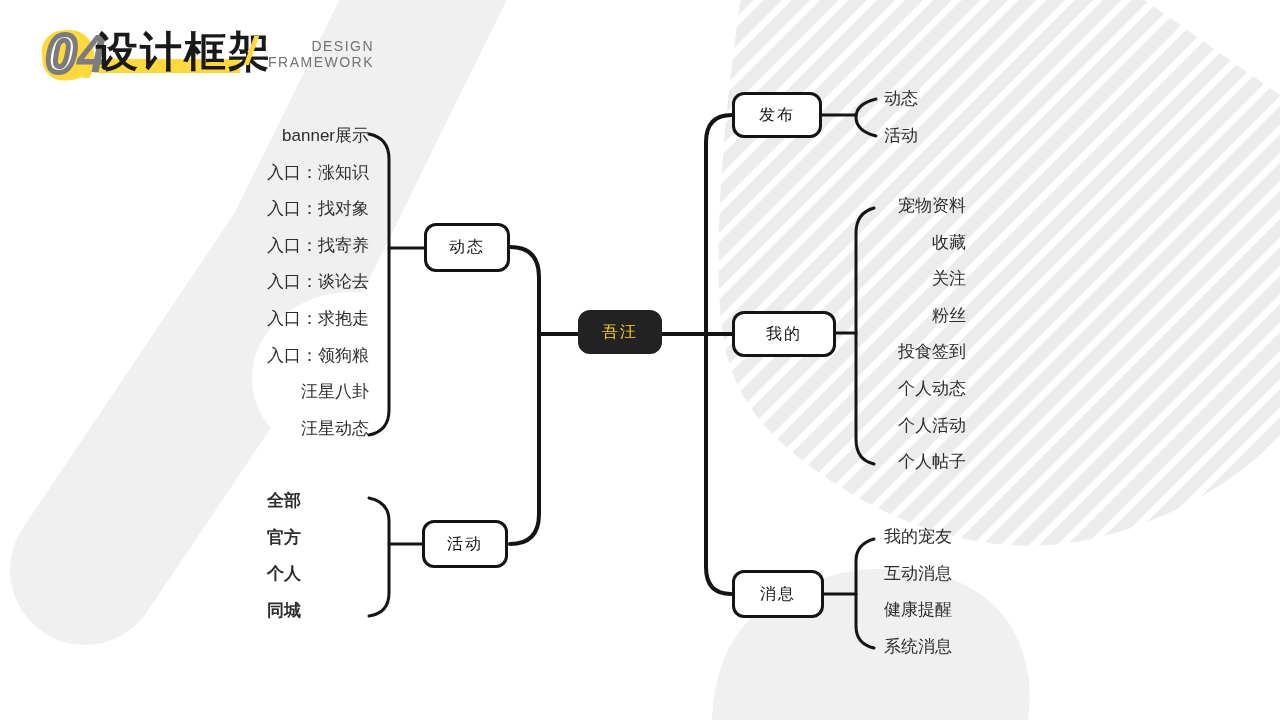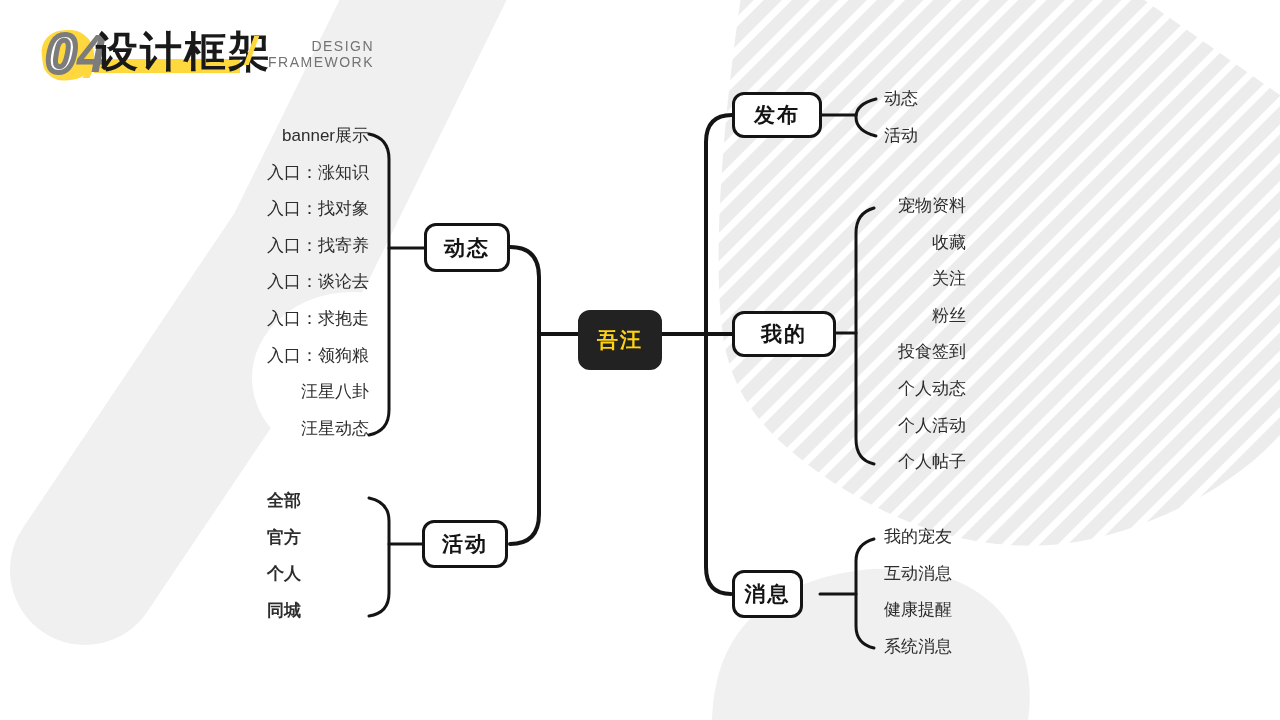--- a/index.html
+++ b/index.html
@@ -23,29 +23,29 @@
               color:#191919; letter-spacing:2px; z-index:2; white-space:nowrap; }
   .title-bar { position:absolute; left:94px; top:59px; width:146px; height:14px;
                background:var(--accent); z-index:1; }
   .title-slash { position:absolute; left:249px; top:36px; width:5px; height:29px;
                  background:var(--accent); transform:skewX(-20deg); z-index:2; }
   .en-sub { position:absolute; left:268px; top:38px; font-size:14px; line-height:16px;
             color:#737373; letter-spacing:1.5px; z-index:2; }
 
   
   .node { position:absolute; background:#ffffff; border:3px solid #141414; border-radius:12px;
-          display:flex; align-items:center; justify-content:center; font-size:21px;
-          font-weight:bold; color:#141414; letter-spacing:2px; z-index:4; }
+          display:flex; align-items:center; justify-content:center; font-size:16px;
+          font-weight:normal; color:#141414; letter-spacing:2px; z-index:4; }
   .node.root { background:#222222; border-color:#222222; color:var(--root-text); }
   .n-dongtai { left:424px; top:223px; width:86px; height:49px; }
   .n-huodong { left:422px; top:520px; width:86px; height:48px; }
-  .n-root    { left:578px; top:310px; width:84px; height:60px; }
+  .n-root    { left:578px; top:310px; width:84px; height:44px; }
   .n-fabu    { left:732px; top:92px;  width:90px; height:46px; }
   .n-wode    { left:732px; top:311px; width:104px; height:46px; }
-  .n-xiaoxi  { left:732px; top:570px; width:71px; height:48px; }
+  .n-xiaoxi  { left:732px; top:570px; width:92px; height:48px; }
 
   
   .items { position:absolute; z-index:4; }
   .items .item-row { height:36.6px; line-height:36.6px; font-size:17px; color:#2d2d2d;
                      white-space:nowrap; }
   .list-l1 { left:267px; top:118px; }
   .list-l2 { left:267px; top:483px;font-weight:bold; }
   .list-r1 { left:884px; top:81px; }
   .list-r2 { left:884px; top:188px;margin-left:14px; }
   .list-r3 { left:884px; top:519px; }

